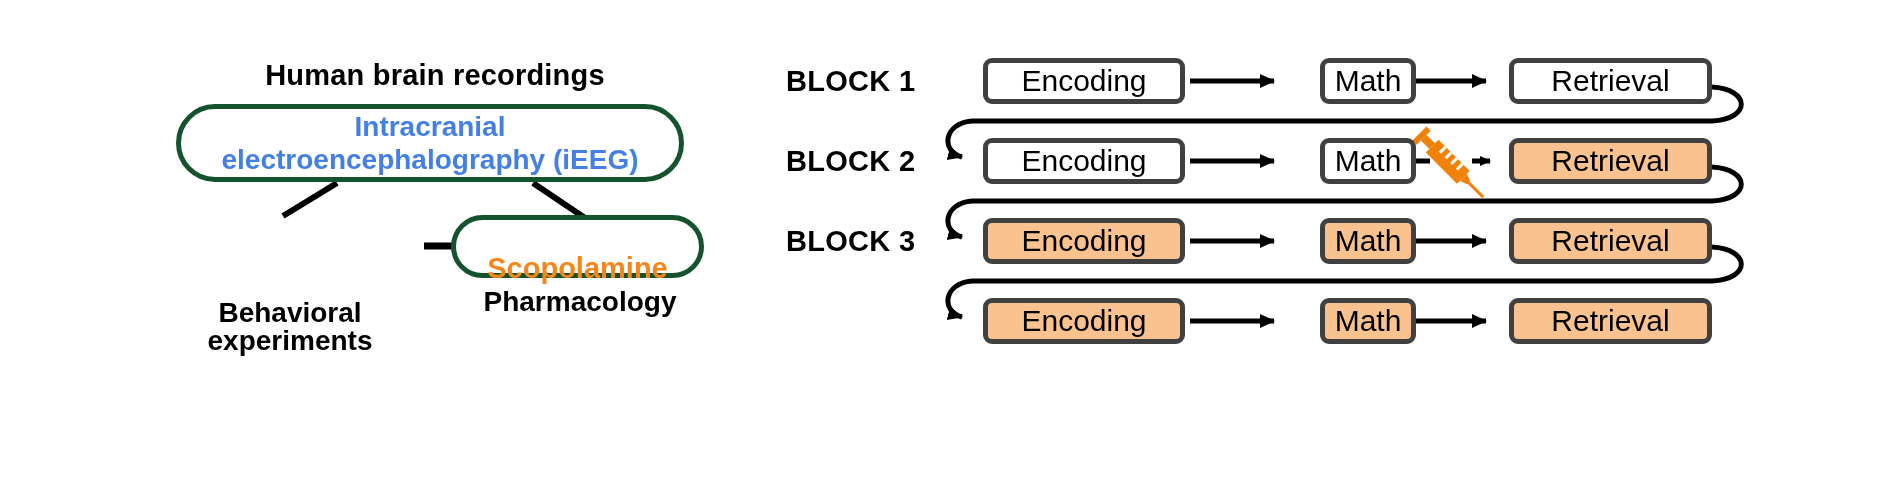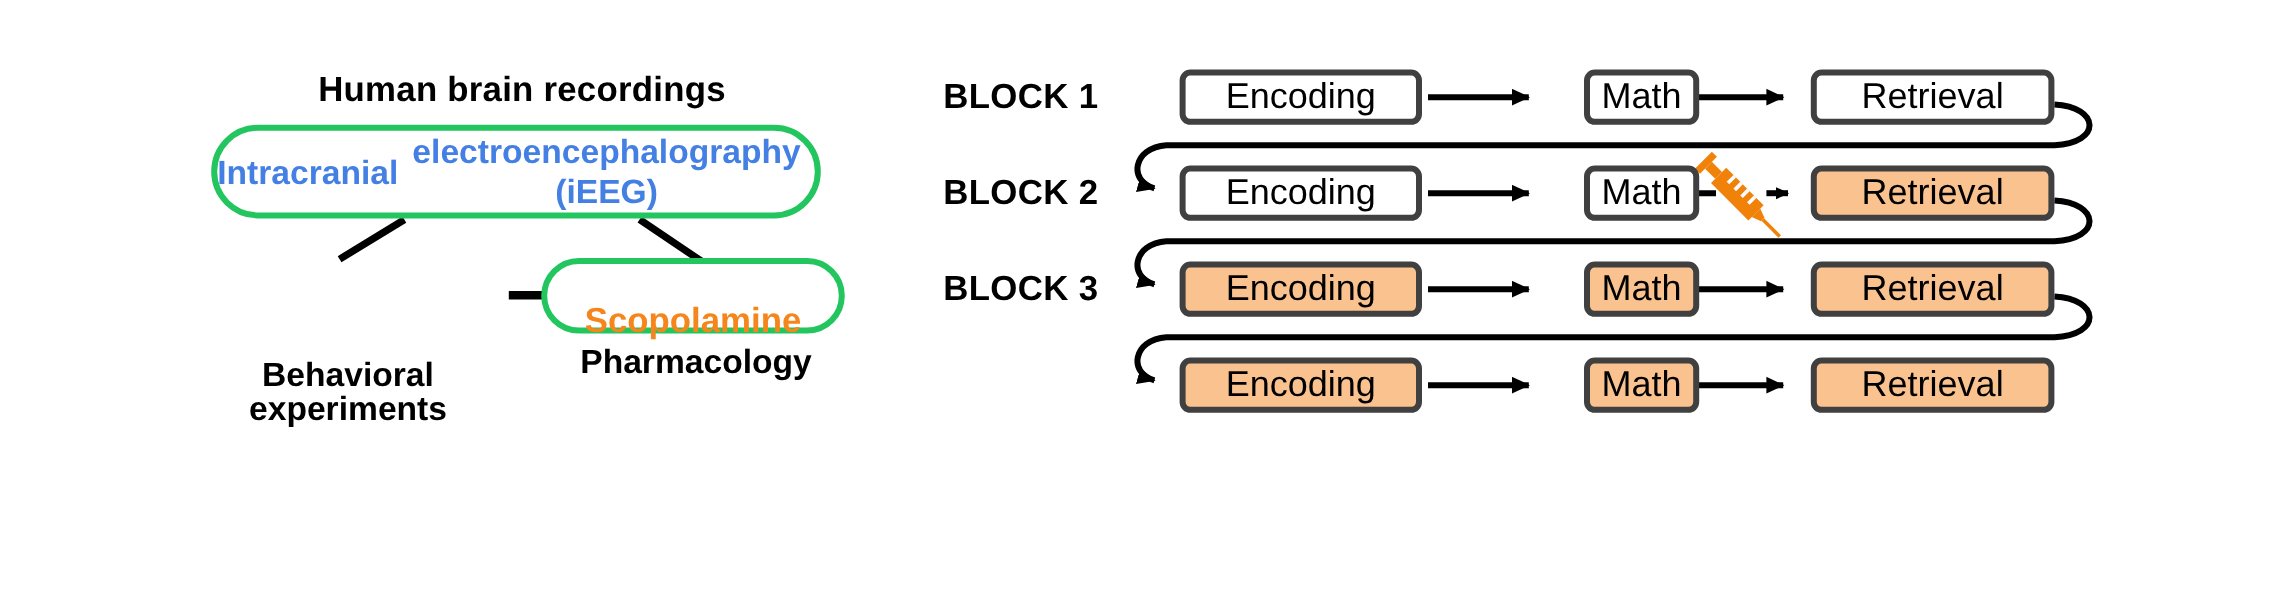--- a/index.html
+++ b/index.html
@@ -10,22 +10,22 @@
   .abs{position:absolute;}
   svg.underlay{position:absolute;left:0;top:0;width:1900px;height:500px;}
 
   
   .fig-title{
     left:235px;top:57px;width:400px;height:36px;
     display:flex;align-items:center;justify-content:center;
     font-size:29px;font-weight:bold;letter-spacing:0.2px;text-align:center;
   }
   .pill{
-    box-sizing:border-box;border:5px solid #22c55e;background:#fff;
-    display:flex;flex-direction:row;align-items:center;justify-content:center;
+    box-sizing:border-box;border:5px solid #14532d;background:#fff;
+    display:flex;flex-direction:column;align-items:center;justify-content:center;
     text-align:center;
   }
   .pill-ieeg{left:176px;top:104px;width:508px;height:78px;border-radius:40px;}
   .pill-ieeg .ln{font-size:28px;font-weight:bold;line-height:33px;color:#4480E4;}
   .pill-memory{left:180px;top:212px;width:244px;height:69px;border-radius:36px;}
   .pill-memory .ln{font-size:29px;font-weight:bold;color:#0BA47D;}
   .pill-scopo{left:451px;top:215px;width:253px;height:63px;border-radius:32px;}
   .pill-scopo .ln{font-size:29px;font-weight:bold;color:#F6861B;margin-top:44px;}
   .caption{
     display:flex;flex-direction:column;align-items:center;justify-content:flex-start;

